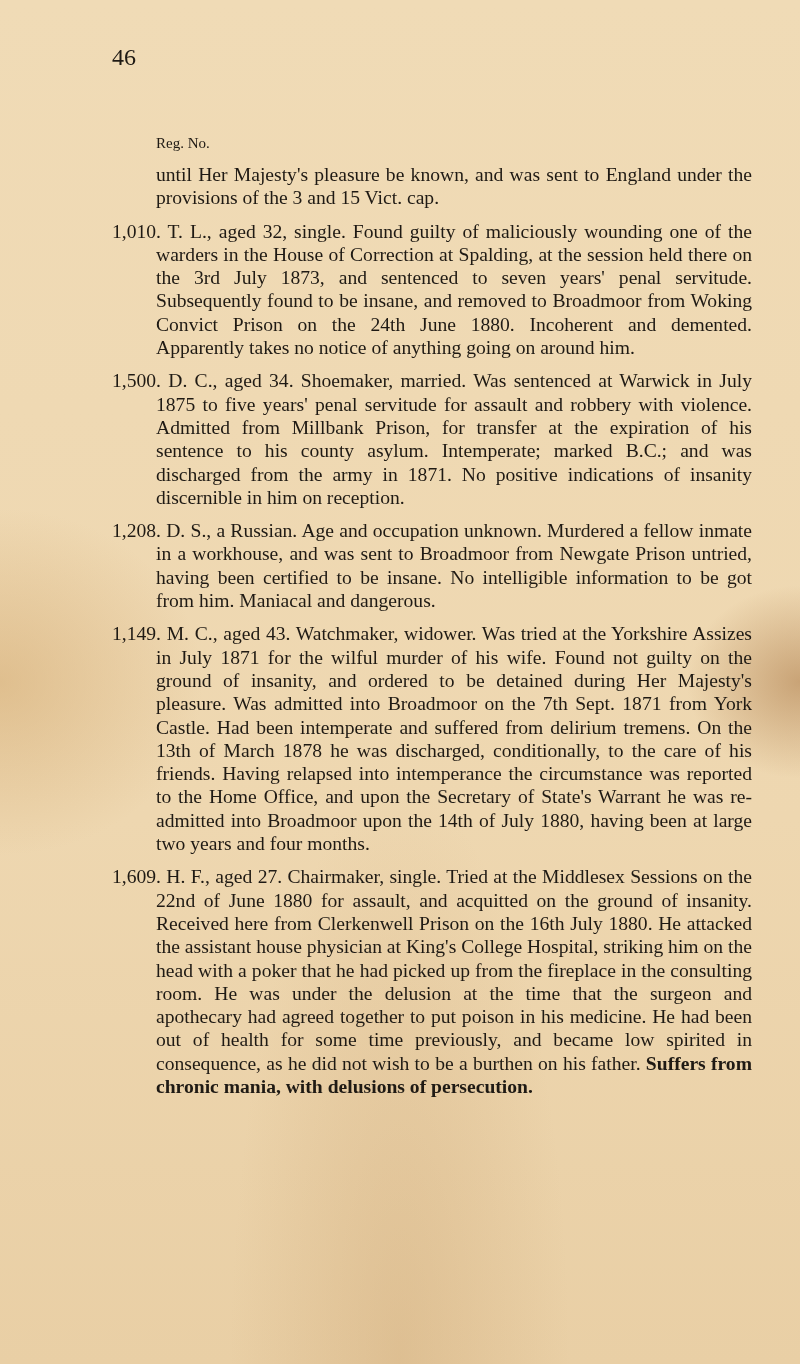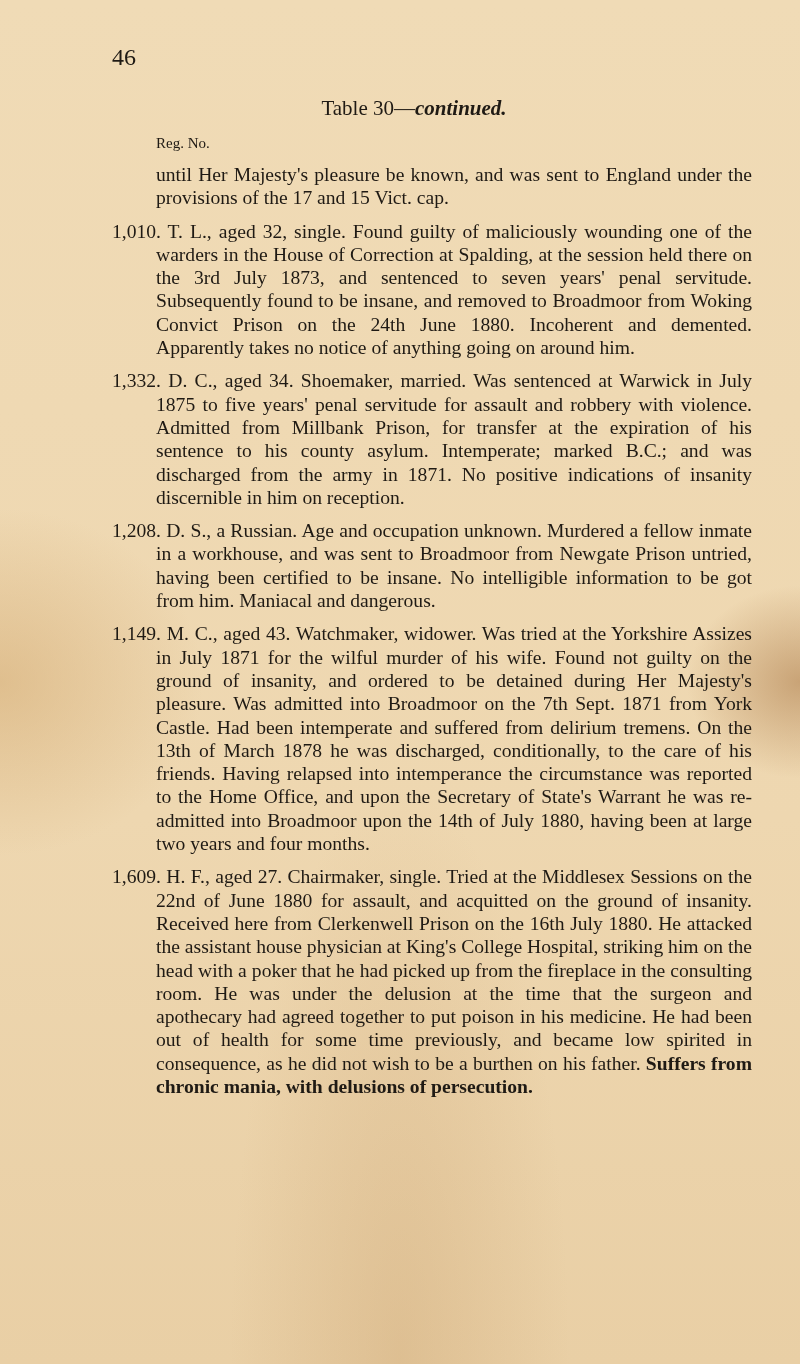--- a/index.html
+++ b/index.html
@@ -51,38 +51,35 @@
   </style>
 </head>
 <body>
 
 <div class="page">
 
   <div class="running-head">
     <span class="page-number">46</span>
   </div>
 
-  <div class="table-caption">
-    <span>Table 30</span><span>—</span><em>continued.</em>
-  </div>
 
   <div class="reg-no-label">Reg. No.</div>
 
   <div class="body-text">
     <p class="entry continuation">
-      <span>until Her Majesty's pleasure be known, and was sent to England under the provisions of the 17 and 15 Vict. cap.</span>
+      <span>until Her Majesty's pleasure be known, and was sent to England under the provisions of the 3 and 15 Vict. cap.</span>
     </p>
 
     <p class="entry">
       <span class="entry-number">1,010.</span>
       <span>T. L., aged 32, single. Found guilty of maliciously wounding one of the warders in the House of Correction at Spalding, at the session held there on the 3rd July 1873, and sentenced to seven years' penal servitude. Subsequently found to be insane, and removed to Broadmoor from Woking Convict Prison on the 24th June 1880. Incoherent and demented. Apparently takes no notice of anything going on around him.</span>
     </p>
 
     <p class="entry">
-      <span class="entry-number">1,332.</span>
+      <span class="entry-number">1,500.</span>
       <span>D. C., aged 34. Shoemaker, married. Was sentenced at Warwick in July 1875 to five years' penal servitude for assault and robbery with violence. Admitted from Millbank Prison, for transfer at the expiration of his sentence to his county asylum. Intemperate; marked B.C.; and was discharged from the army in 1871. No positive indications of insanity discernible in him on reception.</span>
     </p>
 
     <p class="entry">
       <span class="entry-number">1,208.</span>
       <span>D. S., a Russian. Age and occupation unknown. Murdered a fellow inmate in a workhouse, and was sent to Broadmoor from Newgate Prison untried, having been certified to be insane. No intelligible information to be got from him. Maniacal and dangerous.</span>
     </p>
 
     <p class="entry">
       <span class="entry-number">1,149.</span>

